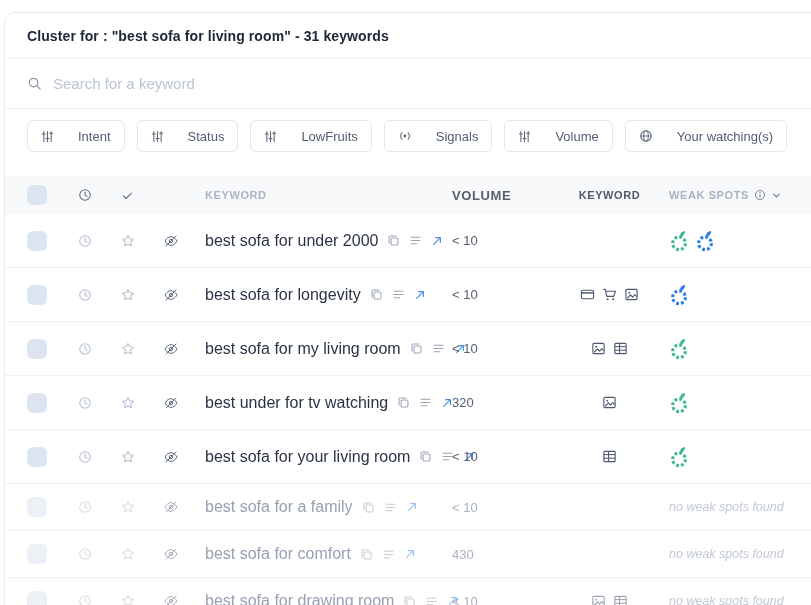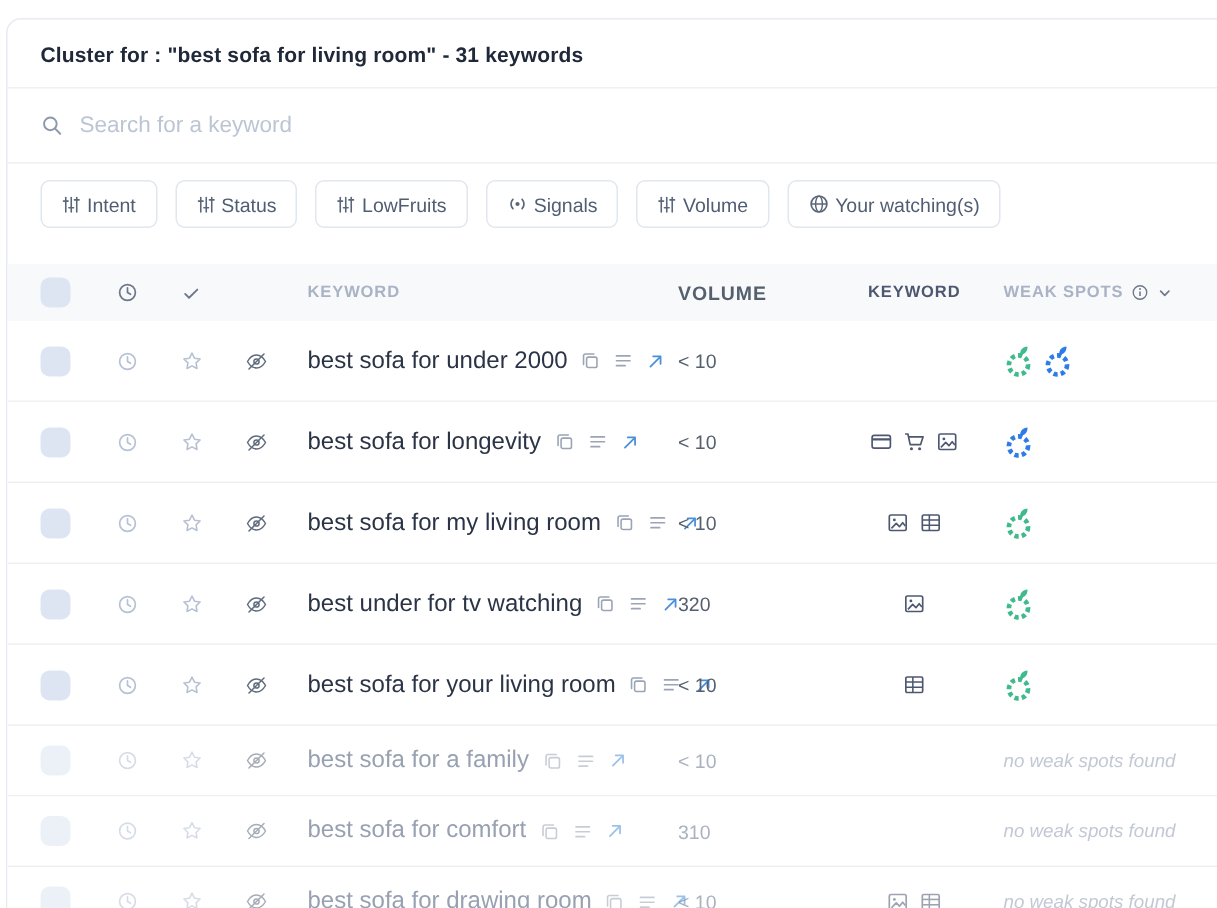--- a/index.html
+++ b/index.html
@@ -15,21 +15,21 @@
   .card-title { font-size:14px; font-weight:bold; color:#20293a; letter-spacing:.1px; }
   
   .search-row { height:50px; display:flex; align-items:center; gap:11px; padding:0 22px;
                 border-bottom:1px solid #eef0f4; }
   .search-row .i { color:#8d99ab; display:flex; }
   .search-input { flex:1; border:none; outline:none; font-size:15px; color:#3a4558;
                   font-family:"Liberation Sans", sans-serif; }
   .search-input::placeholder { color:#bcc5d3; }
   
   .filter-row { padding:11px 22px 0 22px; height:67px; display:flex; gap:12px; align-items:flex-start; }
-  .filter-btn { display:inline-flex; align-items:center; gap:4px; height:32px; padding:0 13px;
+  .filter-btn { display:inline-flex; align-items:center; gap:24px; height:32px; padding:0 13px;
                 background:#fff; border:1px solid #e2e7ee; border-radius:6px; cursor:pointer;
                 font-size:13px; color:#505d73; font-family:"Liberation Sans", sans-serif; }
   .filter-btn .i { display:flex; color:#5a6679; }
   
   .thead { height:38px; background:#f8f9fb; display:flex; align-items:center;
            font-size:11px; font-weight:bold; letter-spacing:.6px; color:#a9b3c5; }
   .row { height:54px; display:flex; align-items:center; border-bottom:1px solid #eef0f4; background:#fff; }
   .row.dimmed { height:47px; }
   .row.dimmed .kw-text { color:#97a1b2; }
   .row.dimmed .i, .row.dimmed .checkbox { opacity:.55; }
@@ -709,21 +709,21 @@
       <span class="i ext">
               <svg viewBox="0 0 16 16" width="12" height="12">
                 <g stroke="currentColor" stroke-width="1.6" stroke-linecap="round">
                   <line x1="3.5" y1="12.5" x2="11.5" y2="4.5"></line>
                   <path d="M6 3.5 h6.5 v6.5" fill="none" stroke-linejoin="round"></path>
                 </g>
               </svg>
             </span>
     </div>
     <div class="cell vol">
-            <span class="vol-text">310</span>
+            <span class="vol-text">430</span>
           </div>
     <div class="cell feat"></div>
     <div class="cell ws">
             <span class="no-ws">no weak spots found</span>
           </div>
   </div>
 
   <div class="row dimmed">
     <div class="cell cb">
             <span class="checkbox"></span>

